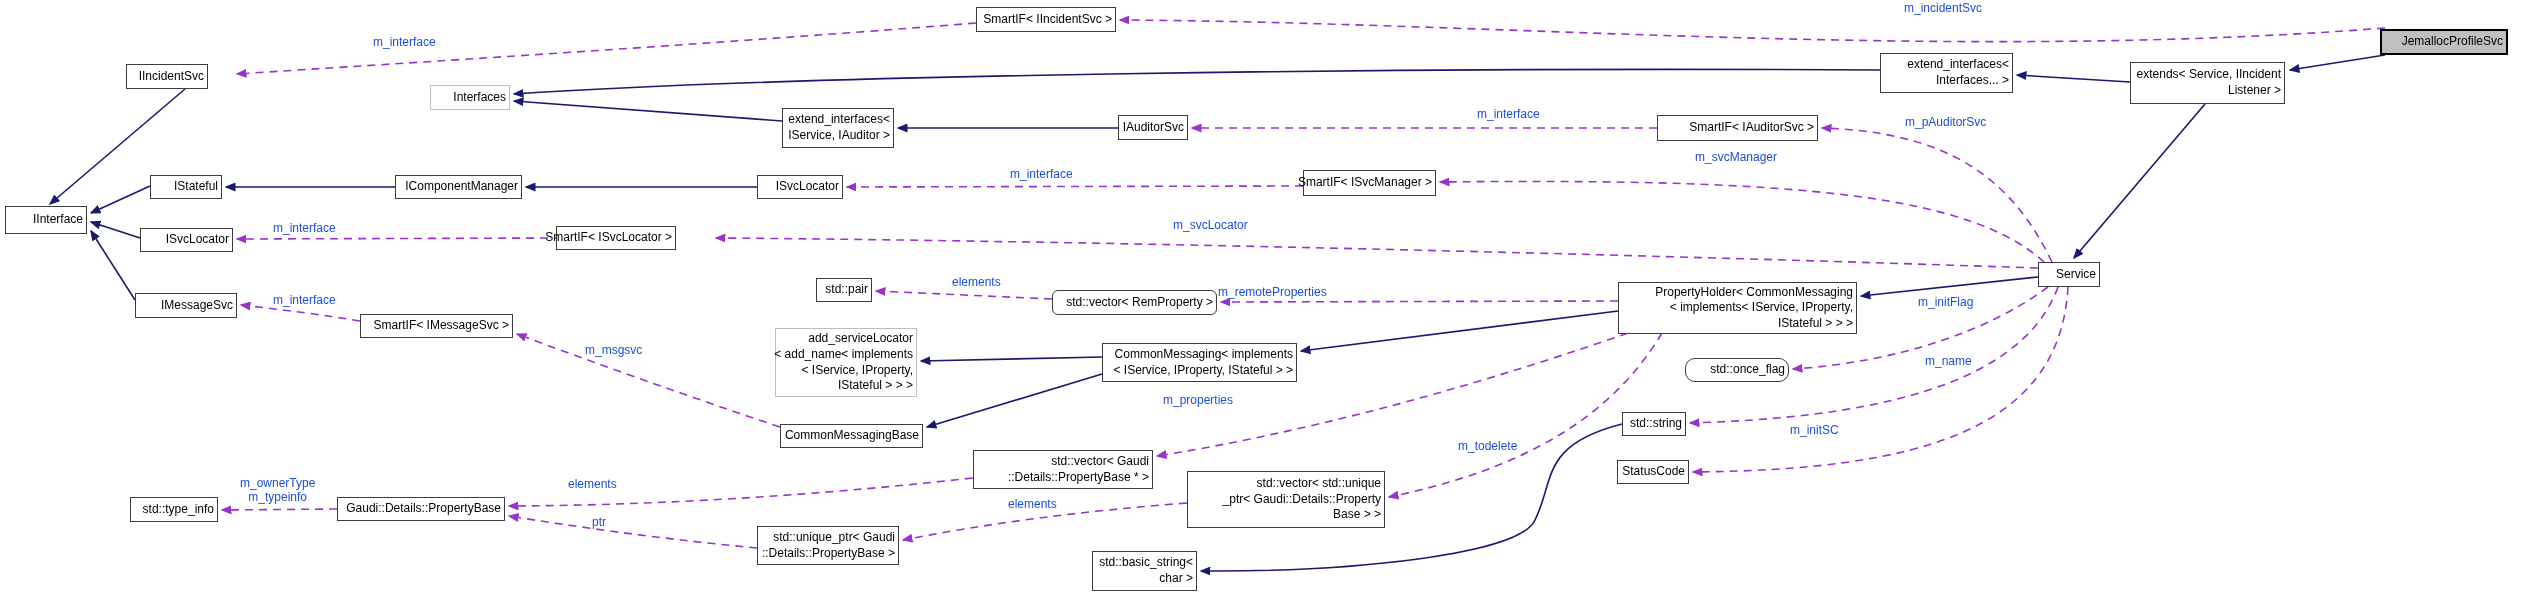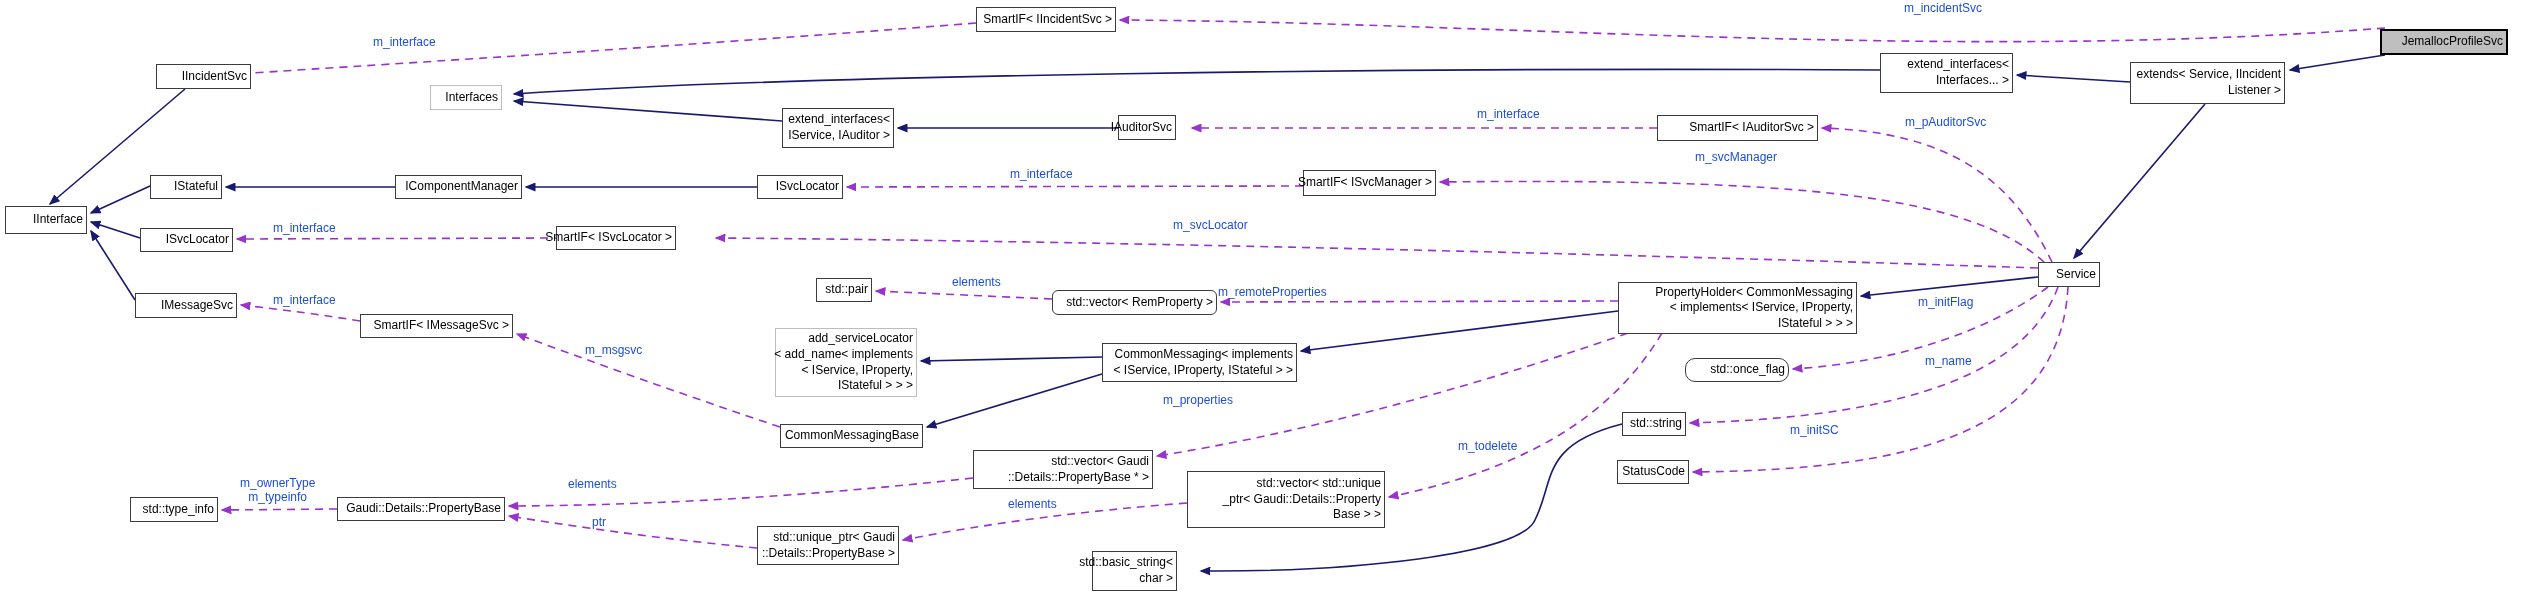--- a/index.html
+++ b/index.html
@@ -76,43 +76,43 @@
     </div>
     <div class="node" style="left: 150px; top: 175px; width: 72px; min-height: 24px;">
       <div class="ln">IStateful</div>
     </div>
     <div class="node" style="left: 140px; top: 228px; width: 93px; min-height: 24px;">
       <div class="ln">ISvcLocator</div>
     </div>
     <div class="node" style="left: 135px; top: 293px; width: 102px; min-height: 25px;">
       <div class="ln">IMessageSvc</div>
     </div>
-    <div class="node" style="left: 156px; top: 64px; width: 95px; min-height: 25px;">
+    <div class="node" style="left: 126px; top: 64px; width: 82px; min-height: 25px;">
       <div class="ln">IIncidentSvc</div>
     </div>
-    <div class="node template" style="left: 430px; top: 85px; width: 72px; min-height: 25px;">
+    <div class="node template" style="left: 430px; top: 85px; width: 80px; min-height: 25px;">
       <div class="ln">Interfaces</div>
     </div>
     <div class="node" style="left: 395px; top: 175px; width: 127px; min-height: 24px;">
       <div class="ln">IComponentManager</div>
     </div>
     <div class="node" style="left: 757px; top: 175px; width: 86px; min-height: 24px;">
       <div class="ln">ISvcLocator</div>
     </div>
     <div class="node" style="left: 556px; top: 226px; width: 120px; min-height: 24px;">
       <div class="ln">SmartIF&lt; ISvcLocator &gt;</div>
     </div>
     <div class="node" style="left: 976px; top: 7px; width: 140px; min-height: 25px;">
       <div class="ln">SmartIF&lt; IIncidentSvc &gt;</div>
     </div>
     <div class="node" style="left: 782px; top: 108px; width: 112px; min-height: 40px;">
       <div class="ln">extend_interfaces&lt;</div>
       <div class="ln">IService, IAuditor &gt;</div>
     </div>
-    <div class="node" style="left: 1118px; top: 115px; width: 58px; min-height: 25px;">
+    <div class="node" style="left: 1118px; top: 115px; width: 70px; min-height: 25px;">
       <div class="ln">IAuditorSvc</div>
     </div>
     <div class="node" style="left: 1657px; top: 115px; width: 161px; min-height: 26px;">
       <div class="ln">SmartIF&lt; IAuditorSvc &gt;</div>
     </div>
     <div class="node" style="left: 1303px; top: 170px; width: 133px; min-height: 26px;">
       <div class="ln">SmartIF&lt; ISvcManager &gt;</div>
     </div>
     <div class="node" style="left: 1880px; top: 53px; width: 133px; min-height: 40px;">
       <div class="ln">extend_interfaces&lt;</div>
@@ -176,21 +176,21 @@
     <div class="node" style="left: 130px; top: 497px; width: 88px; min-height: 25px;">
       <div class="ln">std::type_info</div>
     </div>
     <div class="node" style="left: 337px; top: 497px; width: 168px; min-height: 24px;">
       <div class="ln">Gaudi::Details::PropertyBase</div>
     </div>
     <div class="node" style="left: 757px; top: 526px; width: 142px; min-height: 39px;">
       <div class="ln">std::unique_ptr&lt; Gaudi</div>
       <div class="ln">::Details::PropertyBase &gt;</div>
     </div>
-    <div class="node" style="left: 1092px; top: 551px; width: 85px; min-height: 40px;">
+    <div class="node" style="left: 1092px; top: 551px; width: 105px; min-height: 40px;">
       <div class="ln">std::basic_string&lt;</div>
       <div class="ln">char &gt;</div>
     </div>
     <div class="edge-label" style="left: 1904px; top: 2px;">
       <div>m_incidentSvc</div>
     </div>
     <div class="edge-label" style="left: 373px; top: 36px;">
       <div>m_interface</div>
     </div>
     <div class="edge-label" style="left: 1477px; top: 108px;">

